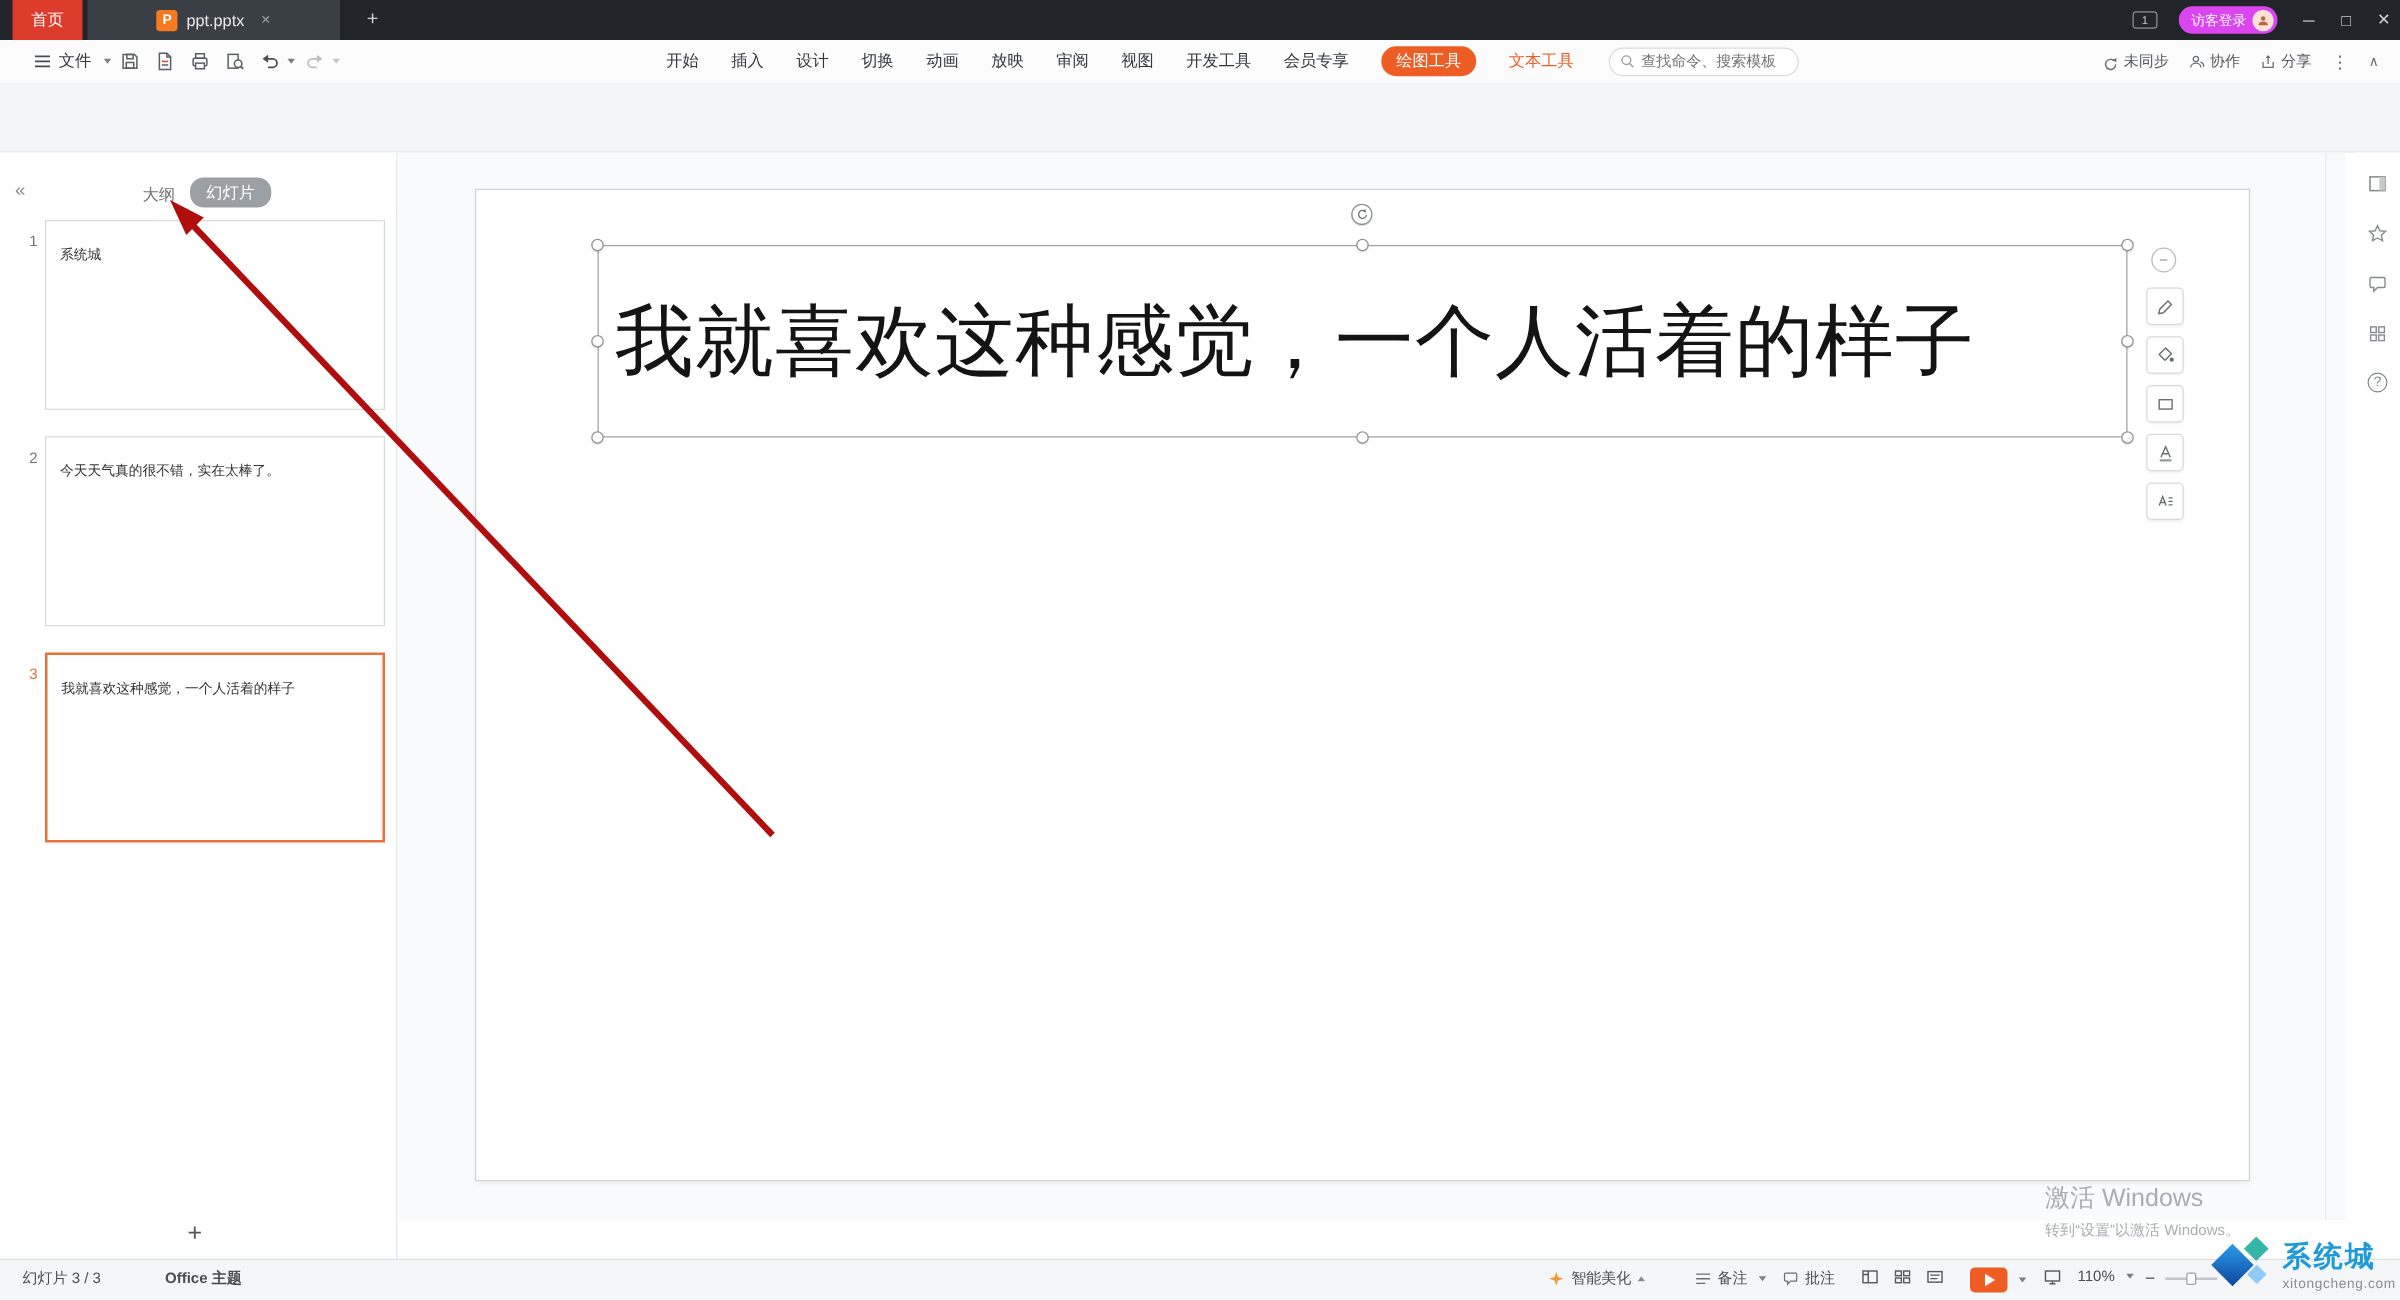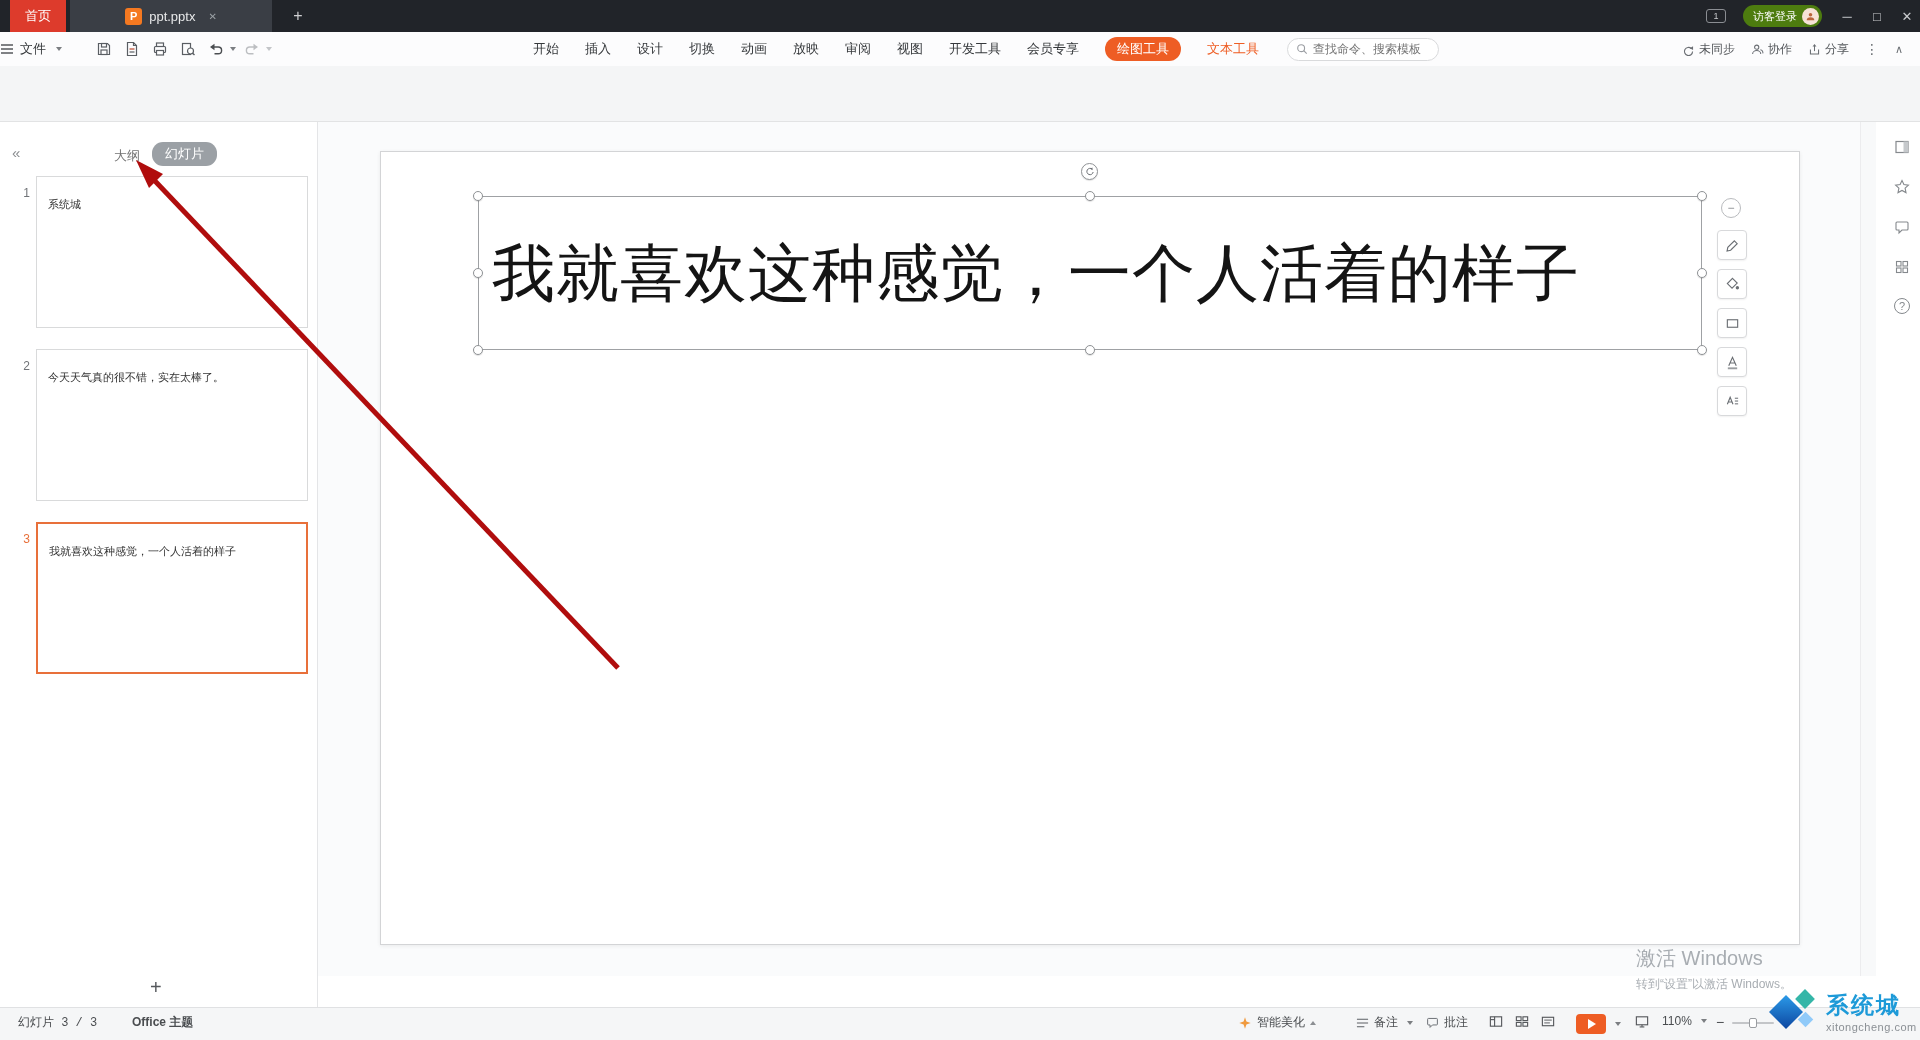--- a/index.html
+++ b/index.html
@@ -77,36 +77,36 @@
     <div class="tb-tab" id="docTab" style="left:70px;width:202px;">
       <span class="p-icon">P</span>
       <span style="color:#e8e9ea;">ppt.pptx</span>
       <span style="color:#9aa0a5;font-size:10px;margin-left:6px;">✕</span>
     </div>
     <div class="tb-tab" style="left:284px;width:28px;color:#cfd0d2;font-size:16px;">+</div>
 
     <div class="abs" style="left:1706px;top:9px;width:20px;height:14px;border:1px solid #8b8e93;border-radius:3px;color:#c7c9cc;font-size:9px;display:flex;align-items:center;justify-content:center;">
       <span>1</span>
     </div>
-    <div class="abs row" style="left:1743px;top:5px;height:22px;background:#4d7c0f;border-radius:11px;padding:0 3px 0 10px;gap:5px;">
+    <div class="abs row" style="left:1743px;top:5px;height:22px;background:#d946ef;border-radius:11px;padding:0 3px 0 10px;gap:5px;">
       <span style="color:#fff;font-size:11px;">访客登录</span>
       <span class="ic" style="width:17px;height:17px;border-radius:50%;background:#f7e2d6;">
         <svg width="11" height="11" viewBox="0 0 16 16">
             <circle cx="8" cy="5.5" r="2.6" fill="#b9653a"></circle>
             <path d="M2.5,13.5 a5.5,4.5 0 0 1 11,0" fill="#b9653a"></path>
           </svg>
       </span>
     </div>
     <div class="win-btn" style="left:1832px;">─</div>
     <div class="win-btn" style="left:1862px;">□</div>
     <div class="win-btn" style="left:1892px;">✕</div>
   </div>
 
   <div id="menubar">
-    <div class="abs row" style="left:0;top:6px;height:22px;gap:6px;">
+    <div class="abs row" style="left:27px;top:6px;height:22px;gap:6px;">
       <span class="ic">
         <svg width="14" height="12" viewBox="0 0 14 12">
             <g stroke="#4a4d50" stroke-width="1.4">
               <line x1="1" y1="2" x2="13" y2="2"></line>
               <line x1="1" y1="6" x2="13" y2="6"></line>
               <line x1="1" y1="10" x2="13" y2="10"></line>
             </g>
           </svg>
       </span>
       <span class="menu-tab">文件</span>
@@ -641,21 +641,21 @@
             <rect x="2.5" y="9" width="4.5" height="4.5"></rect>
             <rect x="9" y="9" width="4.5" height="4.5"></rect>
           </g>
         </svg>
     </span>
     <span class="rail-ic" style="border:1.2px solid #85898d;border-radius:50%;width:16px;height:16px;font-size:11px;">?</span>
   </div>
 
 
   <div id="statusbar"></div>
-  <span class="sb-item" style="left:18px;font-family:Liberation Mono, monospace;">幻灯片 3 / 3</span>
+  <span class="sb-item" style="left:18px;">幻灯片 3 / 3</span>
   <span class="sb-item" style="left:132px;font-weight:bold;">Office 主题</span>
 
   <span class="sb-item" style="left:1238px;">
     <span class="ic">
       <svg width="14" height="14" viewBox="0 0 16 16">
           <polygon points="8,1.5 9.6,6.4 14.5,8 9.6,9.6 8,14.5 6.4,9.6 1.5,8 6.4,6.4" fill="#f09a3e"></polygon>
         </svg>
     </span>
     <span>智能美化</span>
     <span class="caret-up"></span>

